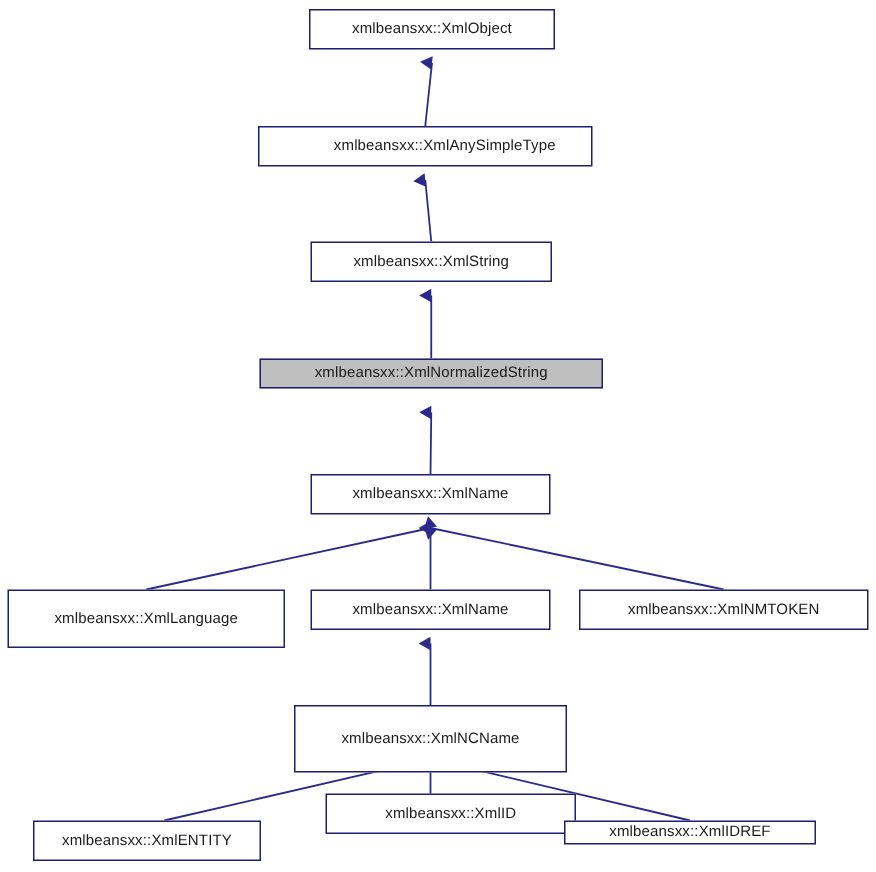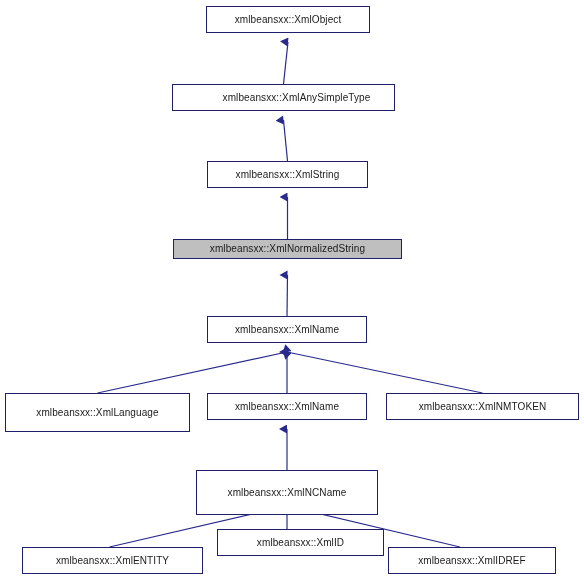--- a/index.html
+++ b/index.html
@@ -86,23 +86,23 @@
       </div>
       <div class="node" style="left: 207px; top: 393px; width: 160px; height: 27px;">
         <span>xmlbeansxx::XmlName</span>
       </div>
       <div class="node" style="left: 386px; top: 393px; width: 193px; height: 27px;">
         <span>xmlbeansxx::XmlNMTOKEN</span>
       </div>
       <div class="node" style="left: 196px; top: 470px; width: 182px; height: 45px;">
         <span>xmlbeansxx::XmlNCName</span>
       </div>
-      <div class="node" style="left: 22px; top: 547px; width: 181px; height: 27px;">
+      <div class="node" style="left: 22px; top: 547px; width: 152px; height: 27px;">
         <span>xmlbeansxx::XmlENTITY</span>
       </div>
       <div class="node" style="left: 217px; top: 529px; width: 167px; height: 27px;">
         <span>xmlbeansxx::XmlID</span>
       </div>
-      <div class="node" style="left: 388px; top: 547px; width: 168px; height: 27px;">
+      <div class="node" style="left: 376px; top: 547px; width: 168px; height: 16px;">
         <span>xmlbeansxx::XmlIDREF</span>
       </div>
     </div>
 </div>
 
 </body></html>

